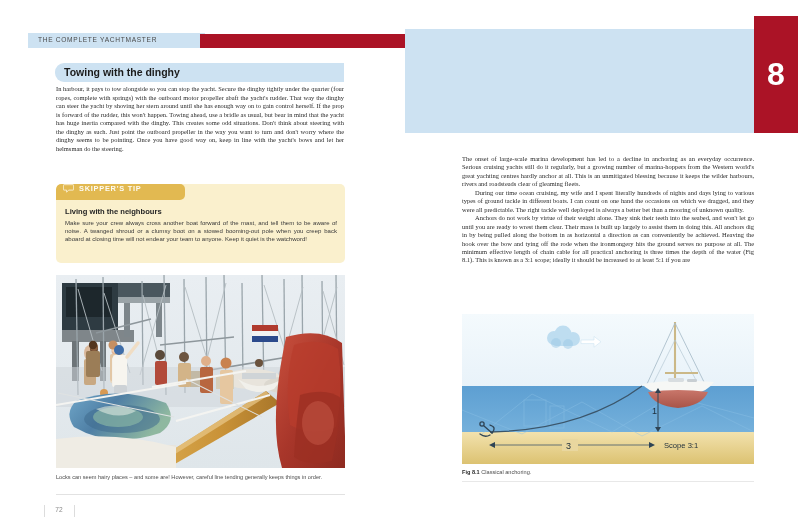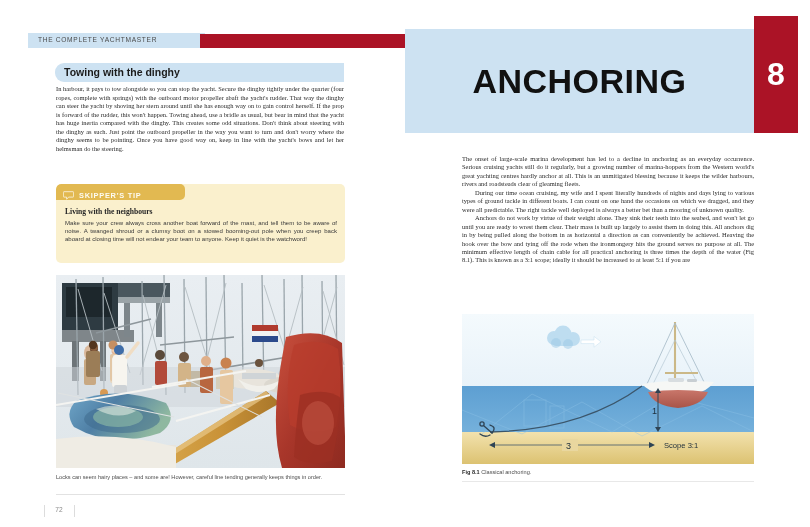--- a/index.html
+++ b/index.html
@@ -48,31 +48,31 @@
   .body-left p { text-indent:0; }
 
   
   .tip-box {
     position:absolute; left:56px; top:168px; width:289px; height:79px;
     background:#faf0cd; border-radius:5px; overflow:hidden;
   }
   .tip-head {
     position:absolute; left:0; top:0; width:129px; height:16px;
     background:#e2b951; border-radius:5px 5px 5px 0;
-    display:flex; align-items:flex-end; padding-left:7px; gap:5px;
+    display:flex; align-items:flex-start; padding-left:7px; gap:5px;
   }
   .bubble-icon { width:11px; height:9px; display:block; }
   .tip-head-label {
     font-size:7.4px; font-weight:bold; letter-spacing:0.75px;
     color:#fdfbf2; font-family:"Liberation Sans", sans-serif;
   }
   .tip-subhead {
     position:absolute; left:9px; top:23px;
     font-size:7.6px; font-weight:bold; color:#262626;
-    font-family:Liberation Serif, serif;
+    font-family:Liberation Sans, sans-serif;
   }
   .tip-body {
     position:absolute; left:9px; top:35px; width:272px;
     font-size:6.05px; line-height:8.1px; color:#3a3a3a;
     font-family:"Liberation Sans", sans-serif; text-align:justify;
   }
 
   
   .photo {
     position:absolute; left:56px; top:259px; width:289px; height:193px;
@@ -319,21 +319,20 @@
     <div class="caption-left">Locks can seem hairy places – and some are! However, careful line tending generally keeps things in order.</div>
     <div class="rule-left"></div>
     <div class="folio-left-rule-a"></div>
     <div class="folio-left-rule-b"></div>
     <div class="folio-left">72</div>
   </div>
 
   <div class="page-right">
 
     <div class="chapter-banner"></div>
-    <div class="chapter-title">ANCHORING</div>
     <div class="chapter-num-block"></div>
     <div class="chapter-num">8</div>
 
     <div class="body-right">
       <p>The onset of large-scale marina development has led to a decline in anchoring as an everyday occurrence. Serious cruising yachts still do it regularly, but a growing number of marina-hoppers from the Western world's great yachting centres hardly anchor at all. This is an unmitigated blessing because it keeps the wilder harbours, rivers and roadsteads clear of gleaming fleets.</p>
       <p>During our time ocean cruising, my wife and I spent literally hundreds of nights and days lying to various types of ground tackle in different boats. I can count on one hand the occasions on which we dragged, and they were all predictable. The right tackle well deployed is always a better bet than a mooring of unknown quality.</p>
       <p>Anchors do not work by virtue of their weight alone. They sink their teeth into the seabed, and won't let go until you are ready to wrest them clear. Their mass is built up largely to assist them in doing this. All anchors dig in by being pulled along the bottom in as horizontal a direction as can conveniently be achieved. Heaving the hook over the bow and tying off the rode when the ironmongery hits the ground serves no purpose at all. The minimum effective length of chain cable for all practical anchoring is three times the depth of the water (Fig 8.1). This is known as a 3:1 scope; ideally it should be increased to at least 5:1 if you are</p>
     </div>
 
     <div class="figure">

